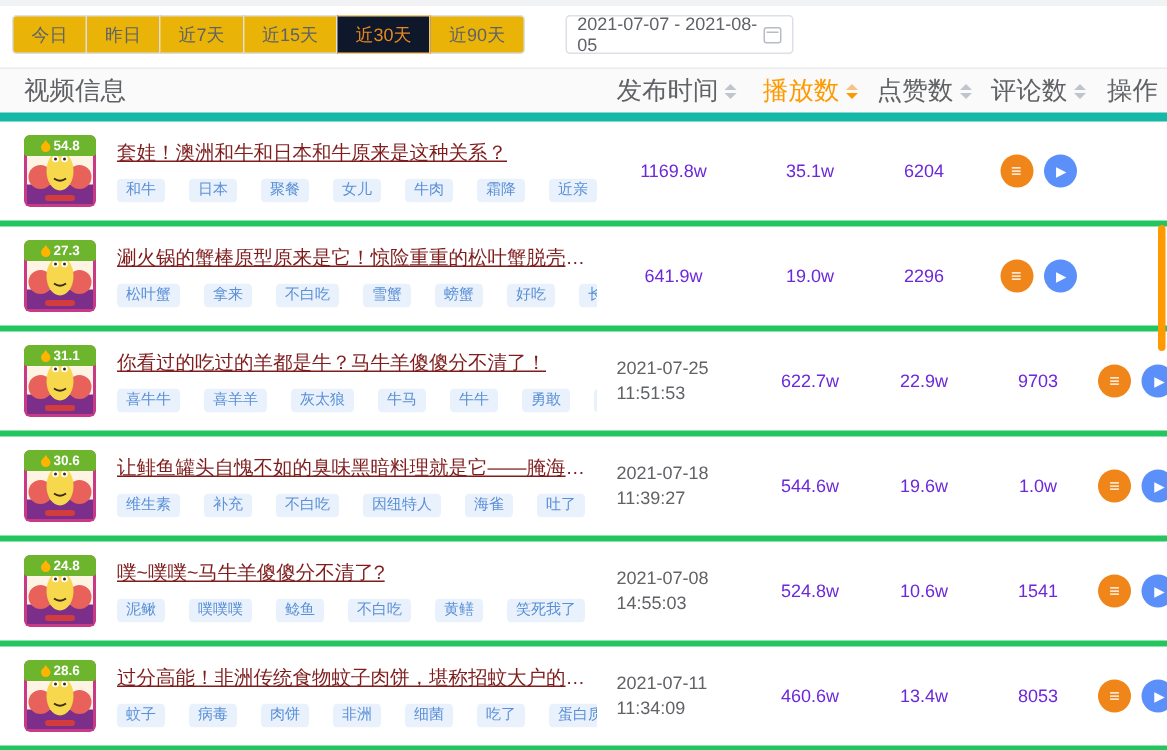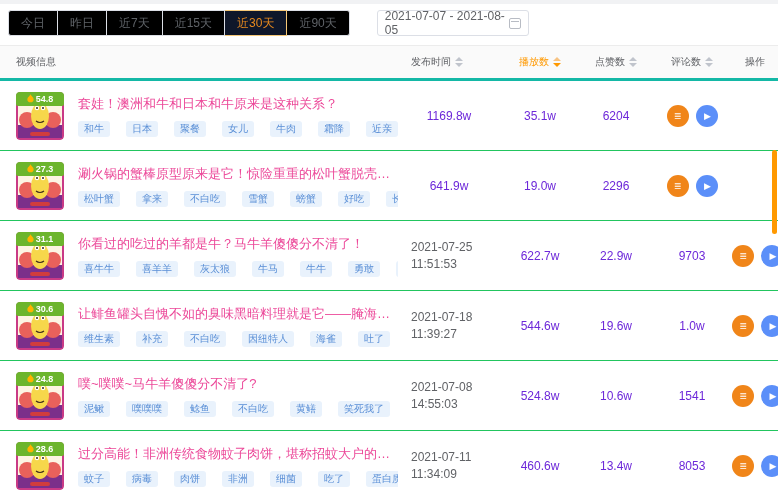--- a/index.html
+++ b/index.html
@@ -7,63 +7,63 @@
   body {
     font-family:"Liberation Sans","DejaVu Sans",sans-serif;
     background:#fff; color:#303133; position:relative;
   }
   body::before{ content:""; position:absolute; top:0; left:0; right:0; height:4px; background:#f1f2f4; }
 
   
   .filter-bar { display:flex; align-items:center; padding:10px 0 9px 8px; }
   .btn-group { display:flex; }
   .range-btn {
-    border:1px solid #dcdfe6; border-left-width:0; background:#000000; color:#5f6368;
+    border:1px solid #dcdfe6; border-left-width:0; background:#eab308; color:#5f6368;
     font-size:12px; padding:5px 12px; cursor:pointer; white-space:nowrap;
     font-family:inherit; line-height:14px;
   }
   .range-btn:first-child { border-left-width:1px; border-radius:3px 0 0 3px; }
   .range-btn:last-child { border-radius:0 3px 3px 0; }
   .range-btn.active { background:#0f172a; border-color:#f5c878; color:#e78a1e; position:relative; z-index:1; }
   .date-picker {
     margin-left:27px; display:flex; align-items:center; justify-content:space-between;
     border:1px solid #dcdfe6; border-radius:3px; height:26px; width:152px;
     padding:0 7px; color:#606266; font-size:12px; cursor:pointer;
   }
   .cal-icon { width:12px; height:11px; border:1px solid #b8bcc4; border-radius:2px; position:relative; display:inline-block; }
   .cal-icon::before { content:""; position:absolute; left:1px; right:1px; top:2px; height:1px; background:#b8bcc4; }
 
   
   .grid { display:grid; grid-template-columns:382px 102px 80px 72px 80px 1fr; align-items:center; }
   .thead {
-    background:#fafafa; border-top:1px solid #ececec; border-bottom:3px solid #14b8a6;
-    height:36px; font-size:10px; color:#606266; padding-left:16px;
+    background:#fafafa; border-top:1px solid #ececec; border-bottom:6px solid #14b8a6;
+    height:36px; font-size:17px; color:#606266; padding-left:16px;
   }
   .th { display:flex; align-items:center; }
   .th-center { justify-content:center; }
   .th-pub { padding-left:13px; }
   .th.orange { color:#ff9900; }
   .sorters { display:inline-flex; flex-direction:column; margin-left:4px; }
   .caret { width:0; height:0; border-left:4px solid transparent; border-right:4px solid transparent; }
   .caret.up { border-bottom:4px solid #c0c4cc; margin-bottom:2px; }
   .caret.down { border-top:4px solid #c0c4cc; }
   .orange .caret.up { border-bottom-color:#f7c383; }
   .orange .caret.down { border-top-color:#ff9900; }
 
-  .row { height:70px; border-bottom:1px solid #22c55e; padding-left:16px; }
+  .row { height:70px; border-bottom:4px solid #22c55e; padding-left:16px; }
   .info-cell { display:flex; align-items:center; min-width:0; }
   .thumb-wrap { position:relative; width:48px; height:48px; flex:0 0 48px; }
   .thumb { width:48px; height:48px; border-radius:4px; display:block; }
   .score-badge {
     position:absolute; top:0; left:0; right:0; height:14px; border-radius:4px 4px 2px 2px;
     background:#6cb52d; color:#fff; font-size:9px; font-weight:bold;
     display:flex; align-items:center; justify-content:center; gap:2px;
   }
   .info-text { margin-left:14px; min-width:0; }
-  .v-title { font-size:13px; color:#ec4899; white-space:nowrap; overflow:hidden; text-overflow:ellipsis; margin-bottom:8px; }
+  .v-title { font-size:13px; color:#7f1d1d; white-space:nowrap; overflow:hidden; text-overflow:ellipsis; margin-bottom:8px;text-decoration:underline; }
   .tag-list { display:flex; flex-wrap:nowrap; overflow:hidden; }
   .tag {
     flex:0 0 auto; background:#e9f2fc; color:#5a8fd6; font-size:10px;
     padding:2px 6px; border-radius:3px; margin-right:16px; line-height:12px; white-space:nowrap;
   }
   .pub-cell { font-size:12px; color:#606266; line-height:17px; padding-left:13px; }
   .num-cell { font-size:12px; color:#6d28d9; text-align:center; }
   .actions-cell { display:flex; justify-content:center; gap:7px; }
   .act-btn {
     width:22px; height:22px; border-radius:50%; border:none; cursor:pointer;

